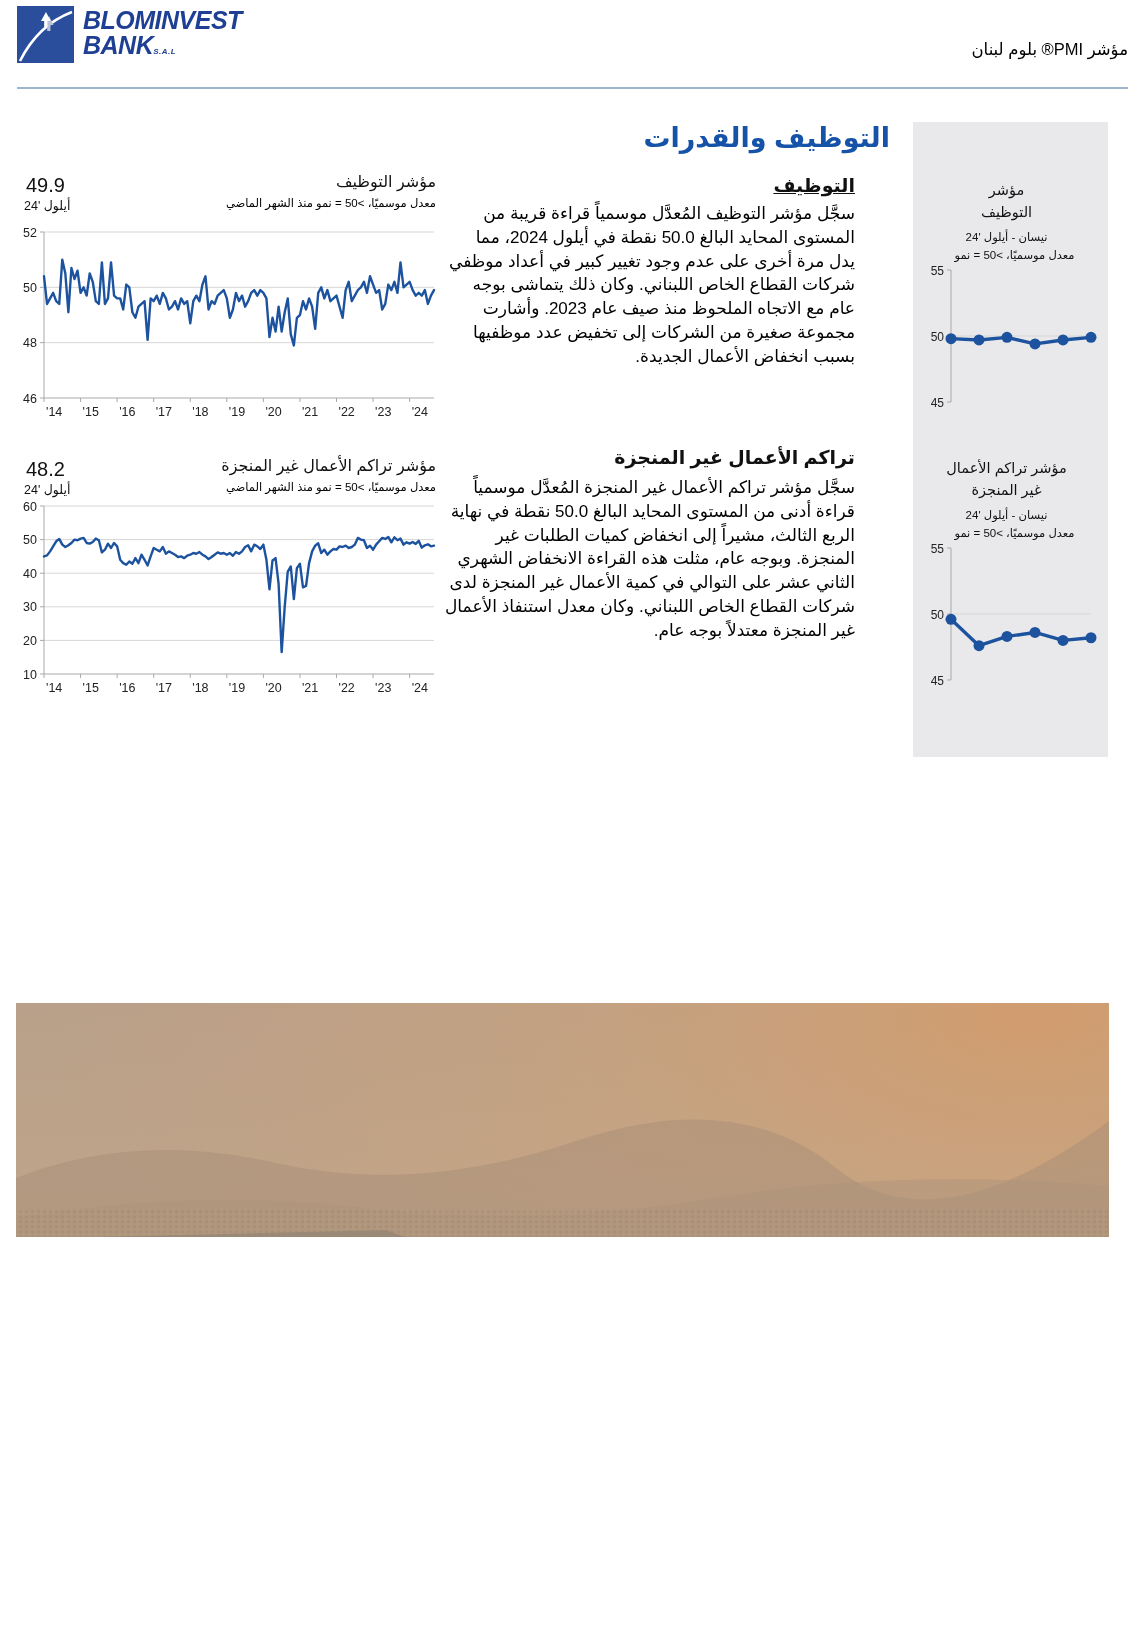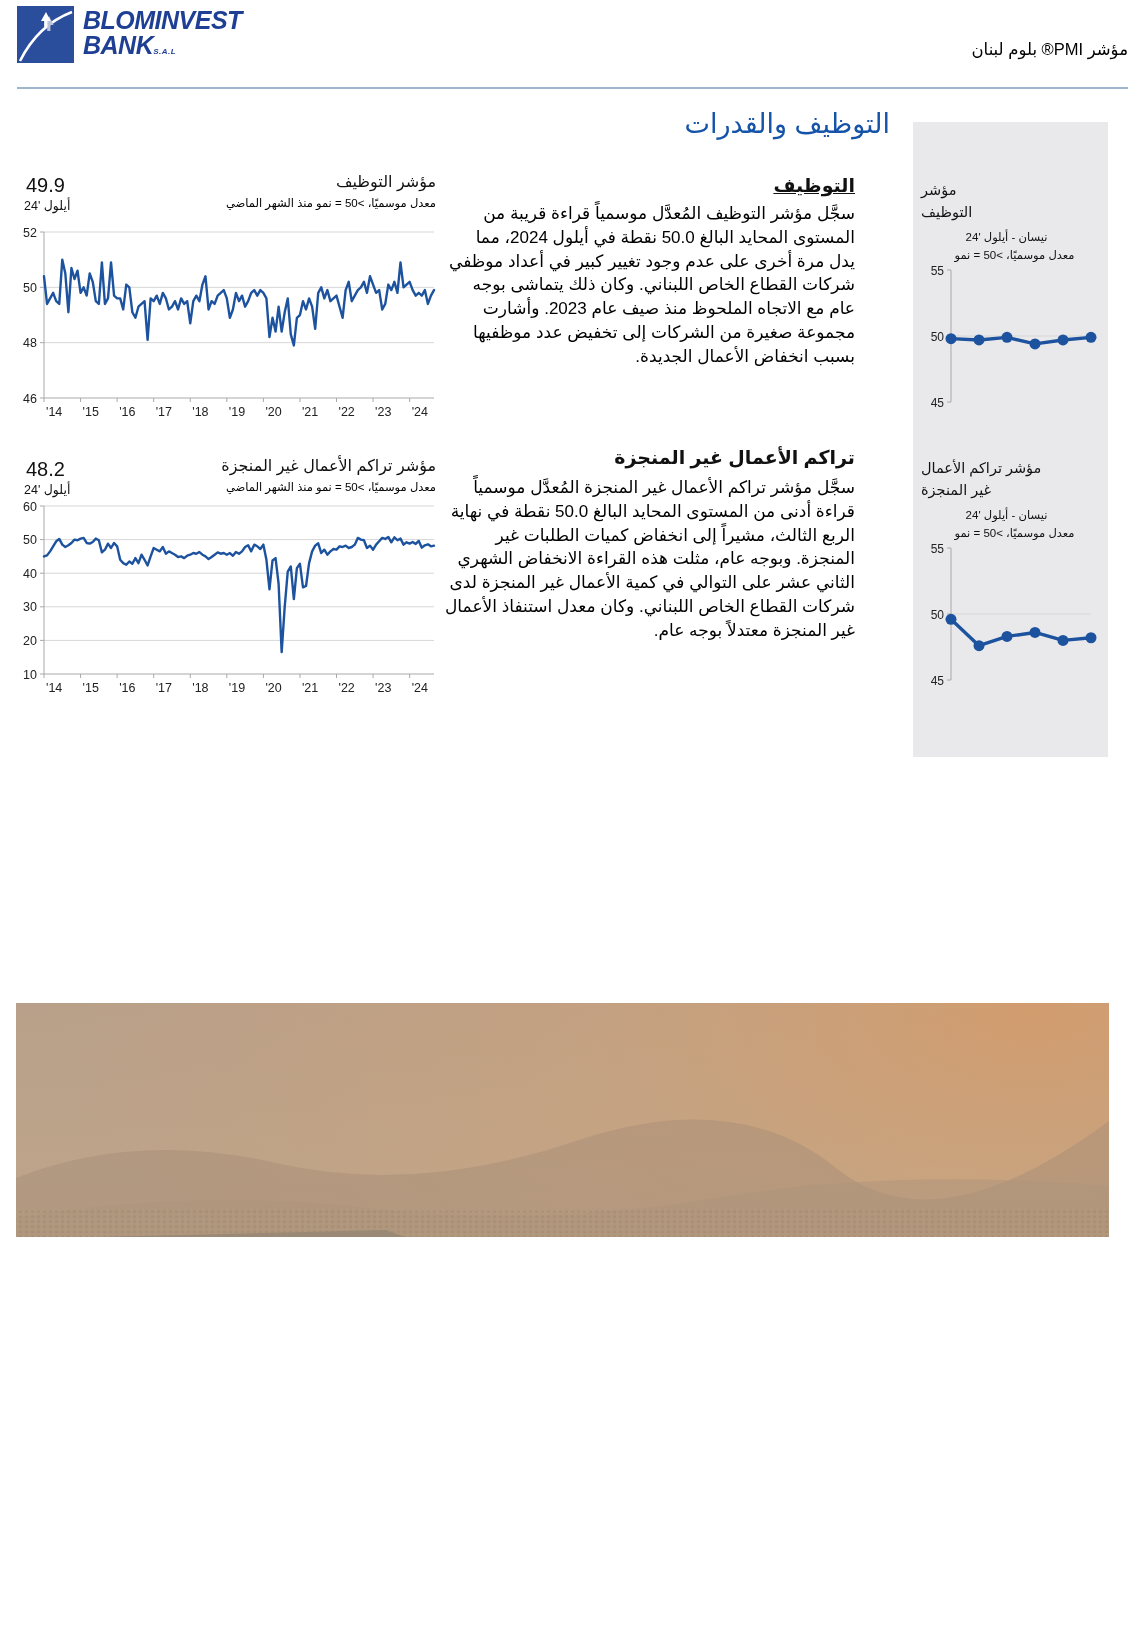--- a/index.html
+++ b/index.html
@@ -6,21 +6,21 @@
   body{font-family:"Liberation Sans","DejaVu Sans",sans-serif;color:#111;}
   .page{position:relative;width:1145px;height:1237px;background:#fff;overflow:hidden;}
 
   
   .logo{position:absolute;left:17px;top:6px;display:flex;gap:9px;align-items:flex-start;}
   .logo-text{font-style:italic;font-weight:bold;color:#1e3f94;font-size:25px;line-height:0.98;letter-spacing:-0.5px;padding-top:2px;}
   .logo-sal{font-size:8px;letter-spacing:0.5px;}
   .report-title{position:absolute;right:17px;top:40px;font-size:16.5px;direction:rtl;color:#000;}
   .rule{position:absolute;left:17px;right:17px;top:87px;height:2px;background:#9db6cf;}
 
-  .page-title{position:absolute;right:255px;top:108px;font-size:27px;font-weight:normal;color:#1553a8;direction:rtl;}
+  .page-title{position:absolute;right:255px;top:122px;font-size:27px;font-weight:bold;color:#1553a8;direction:rtl;}
 
   
   .big-val{position:absolute;left:26px;font-size:20px;color:#111;}
   .big-period{position:absolute;left:24px;font-size:12.5px;direction:rtl;}
   .chart-title{position:absolute;right:709px;font-size:16px;direction:rtl;text-align:right;}
   .chart-sub{position:absolute;right:709px;font-size:11.5px;direction:rtl;text-align:center;color:#000;}
   .v1{top:174px}.p1{top:198px}.t1{top:172px}.s1{top:196px}
   .v2{top:458px}.p2{top:482px}.t2{top:456px}.s2{top:480px}
   #chart0{position:absolute;left:16px;top:226px;width:420px;height:194px;}
   #chart1{position:absolute;left:16px;top:500px;width:420px;height:196px;}
@@ -28,21 +28,21 @@
 
   
   .sec-head{position:absolute;right:290px;font-size:19px;font-weight:bold;direction:rtl;}
   .h1{top:174px;text-decoration:underline;}
   .h2{top:446px;}
   .sec-body{position:absolute;right:290px;width:410px;font-size:17px;line-height:1.40;direction:rtl;text-align:right;color:#000;}
   .b1{top:202px}.b2{top:476px}
 
   
   .panel{position:absolute;left:913px;top:122px;width:195px;height:635px;background:#e9e9eb;}
-  .mini-title{position:absolute;right:16px;left:8px;font-size:14.5px;direction:rtl;text-align:left;white-space:pre-line;line-height:1.5;}
+  .mini-title{position:absolute;right:16px;left:8px;font-size:14.5px;direction:rtl;text-align:center;white-space:pre-line;line-height:1.5;}
   .mini-period{position:absolute;right:16px;left:8px;font-size:11.5px;direction:rtl;text-align:center;}
   .mini-sub{position:absolute;right:16px;left:24px;font-size:11.5px;direction:rtl;text-align:center;}
   .mt1{top:58px}.mp1{top:108px}.ms1{top:126px}
   .mt2{top:336px}.mp2{top:386px}.ms2{top:404px}
   #chart2{position:absolute;left:12px;top:142px;width:174px;height:148px;}
   #chart3{position:absolute;left:12px;top:420px;width:174px;height:148px;}
 
   
   .photo{position:absolute;left:16px;top:1003px;width:1093px;height:530px;overflow:hidden;}
   .photo svg{display:block;width:100%;height:100%;}

